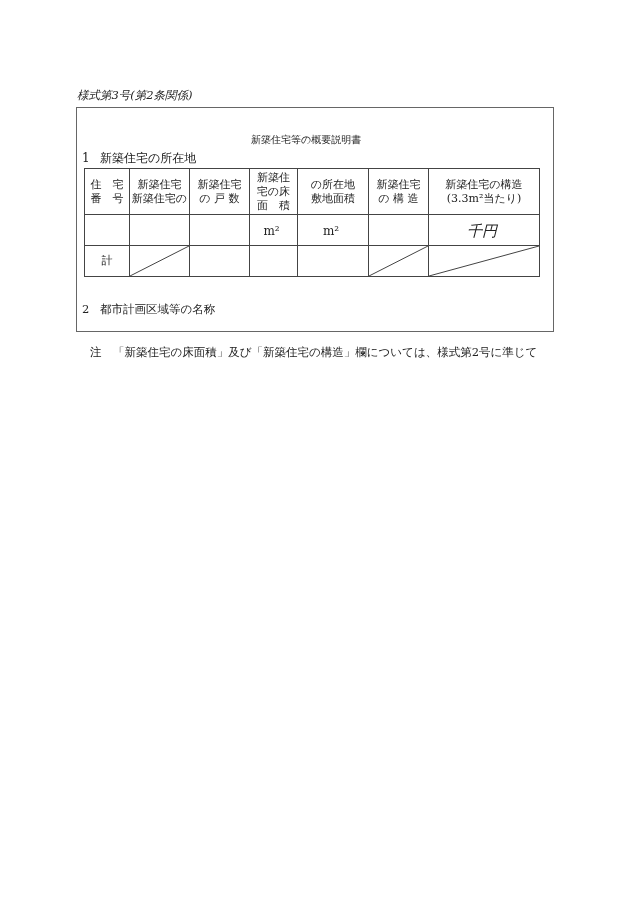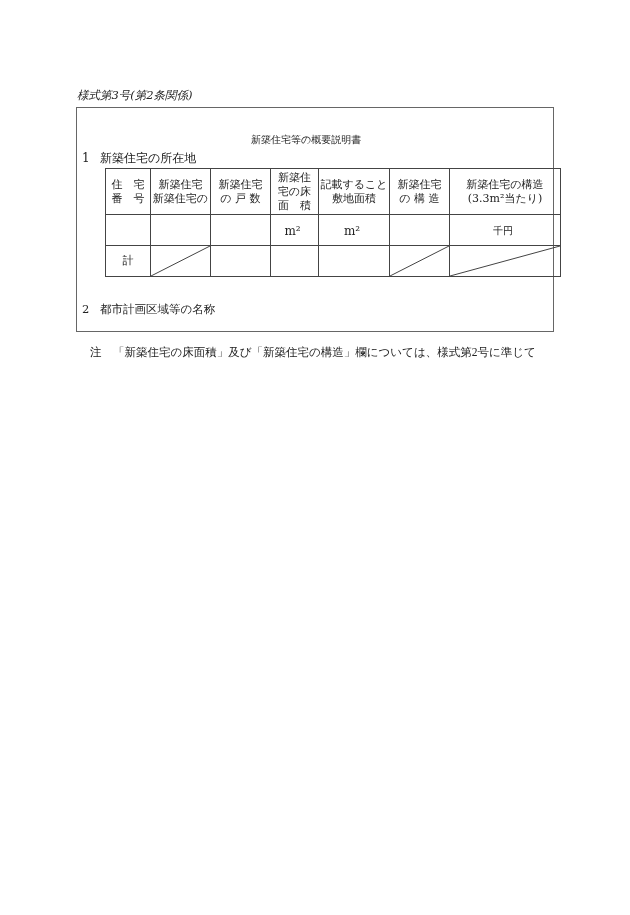--- a/index.html
+++ b/index.html
@@ -5,30 +5,30 @@
   html, body { margin:0; padding:0; }
   body { width:630px; height:915px; background:#fff; position:relative; overflow:hidden;
          font-family:"DejaVu Serif","Liberation Serif",serif; color:#222; }
   .abs { position:absolute; }
   .form-label { left:77px; top:88px; font-size:11.5px;font-style:italic; }
   .box { left:76px; top:107px; width:478px; height:225px; border:1px solid #666; box-sizing:border-box; }
   .doc-title { left:251px; top:133px; font-size:10px; }
   .sec1 { left:82px; top:150px; font-size:12px; }
   .sec1 .num, .sec2 .num { display:inline-block; width:18px; }
   .sec2 { left:82px; top:285px; font-size:11.5px;margin-top:17px; }
-  table.t { position:absolute; left:105px; top:168px; border-collapse:collapse; font-size:11px; }
+  table.t { position:absolute; left:84px; top:168px; border-collapse:collapse; font-size:11px; }
   table.t td { border:1px solid #444; padding:0; text-align:center; vertical-align:middle; line-height:14px; position:relative; }
   .hdr td { height:45px; }
   .r1 td { height:30px; vertical-align:top; text-align:right; }
   .r1 td span { display:block; padding:1px 4px 0 0; font-size:12px; }
-  .r1 td span.yen { font-size:10px; }
+  .r1 td span.yen { font-size:15px;font-style:italic; }
   .r2 td { height:30px; }
   .c1{width:44px}.c2{width:59px}.c3{width:59px}.c4{width:47px}.c5{width:70px}.c6{width:59px}.c7{width:110px}
   .diag { position:absolute; left:0; top:0; width:100%; height:100%; }
-  .note { left:90px; top:343px; font-size:11.5px; line-height:19px;font-family:Liberation Serif, serif; }
+  .note { left:90px; top:343px; font-size:11.5px; line-height:19px; }
   .note .l2 { padding-left:12px; }
 </style>
 </head>
 <body>
 
 <div class="abs form-label">様式第3号(第2条関係)</div>
 
 <div class="abs box"></div>
 
 <div class="abs doc-title">新築住宅等の概要説明書</div>
@@ -51,21 +51,21 @@
     <td class="c3">
           <div>新築住宅</div>
           <div>の 戸 数</div>
         </td>
     <td class="c4">
           <div>新築住</div>
           <div>宅の床</div>
           <div>面　積</div>
         </td>
     <td class="c5">
-          <div>記載すること</div>
+          <div>の所在地</div>
           <div>敷地面積</div>
         </td>
     <td class="c6">
           <div>新築住宅</div>
           <div>の 構 造</div>
         </td>
     <td class="c7">
           <div>新築住宅の構造</div>
           <div>(3.3m²当たり)</div>
         </td>

